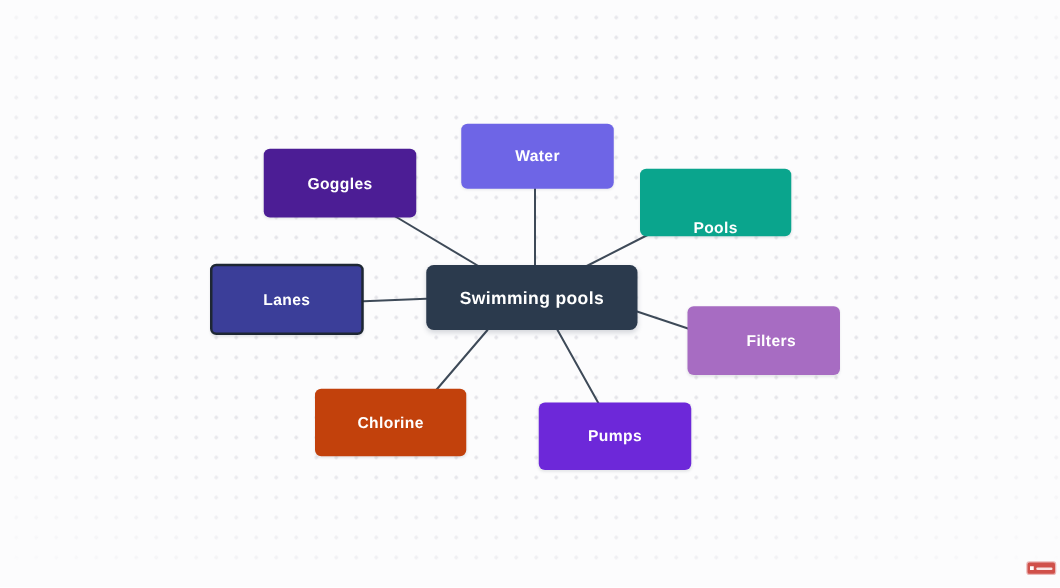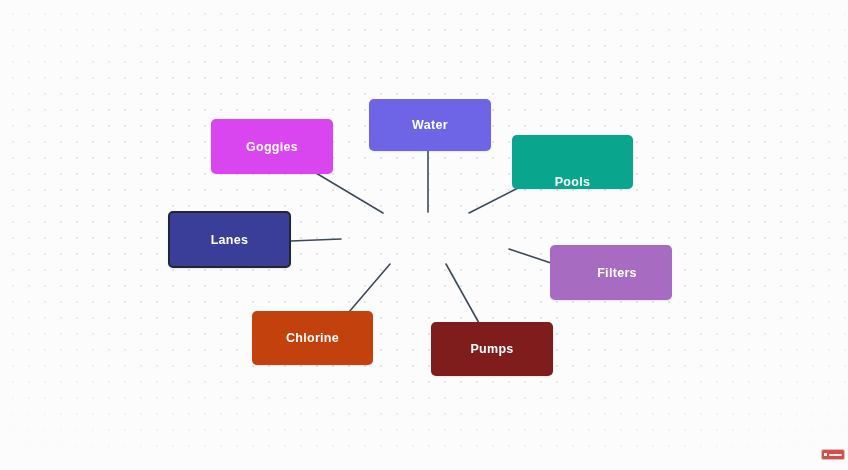--- a/index.html
+++ b/index.html
@@ -98,46 +98,49 @@
   <svg id="connector-layer" viewBox="0 0 848 470" xmlns="http://www.w3.org/2000/svg">
     <line x1="316" y1="173" x2="383" y2="213"></line>
     <line x1="428" y1="151" x2="428" y2="212"></line>
     <line x1="518" y1="188" x2="469" y2="213"></line>
     <line x1="291" y1="241" x2="341" y2="239"></line>
     <line x1="509" y1="249" x2="551" y2="263"></line>
     <line x1="390" y1="264" x2="349" y2="312"></line>
     <line x1="446" y1="264" x2="479" y2="323"></line>
   </svg>
 
-  <div class="node" id="node-goggles" style="background-color: #d946ef;">
+  <div class="node" id="node-goggles" style="background-color: #4c1d95;">
     <span class="node-label">Goggles</span>
   </div>
 
   <div class="node" id="node-water" style="background-color: rgb(110, 101, 230);">
     <span class="node-label">Water</span>
   </div>
 
   <div class="node" id="node-pools" style="background-color: rgb(10, 165, 141);">
     <span class="node-label">Pools</span>
   </div>
 
   <div class="node" id="node-lanes" style="background-color: rgb(59, 62, 153);">
     <span class="node-label">Lanes</span>
   </div>
 
+  <div class="node" id="node-center" style="background-color: rgb(43, 58, 77);">
+    <span class="node-label">Swimming pools</span>
+  </div>
 
   <div class="node" id="node-filters" style="background-color: rgb(167, 108, 194); padding-left: 12px;">
     <span class="node-label">Filters</span>
   </div>
 
   <div class="node" id="node-chlorine" style="background-color: #c2410c;">
     <span class="node-label">Chlorine</span>
   </div>
 
-  <div class="node" id="node-pumps" style="background-color: #7f1d1d;">
+  <div class="node" id="node-pumps" style="background-color: #6d28d9;">
     <span class="node-label">Pumps</span>
   </div>
 
   <div id="watermark-badge" style="background-color: rgb(208, 80, 74);">
     <span class="logo-sq"></span>
     <span class="text-bar"></span>
   </div>
 
 </div>
 

